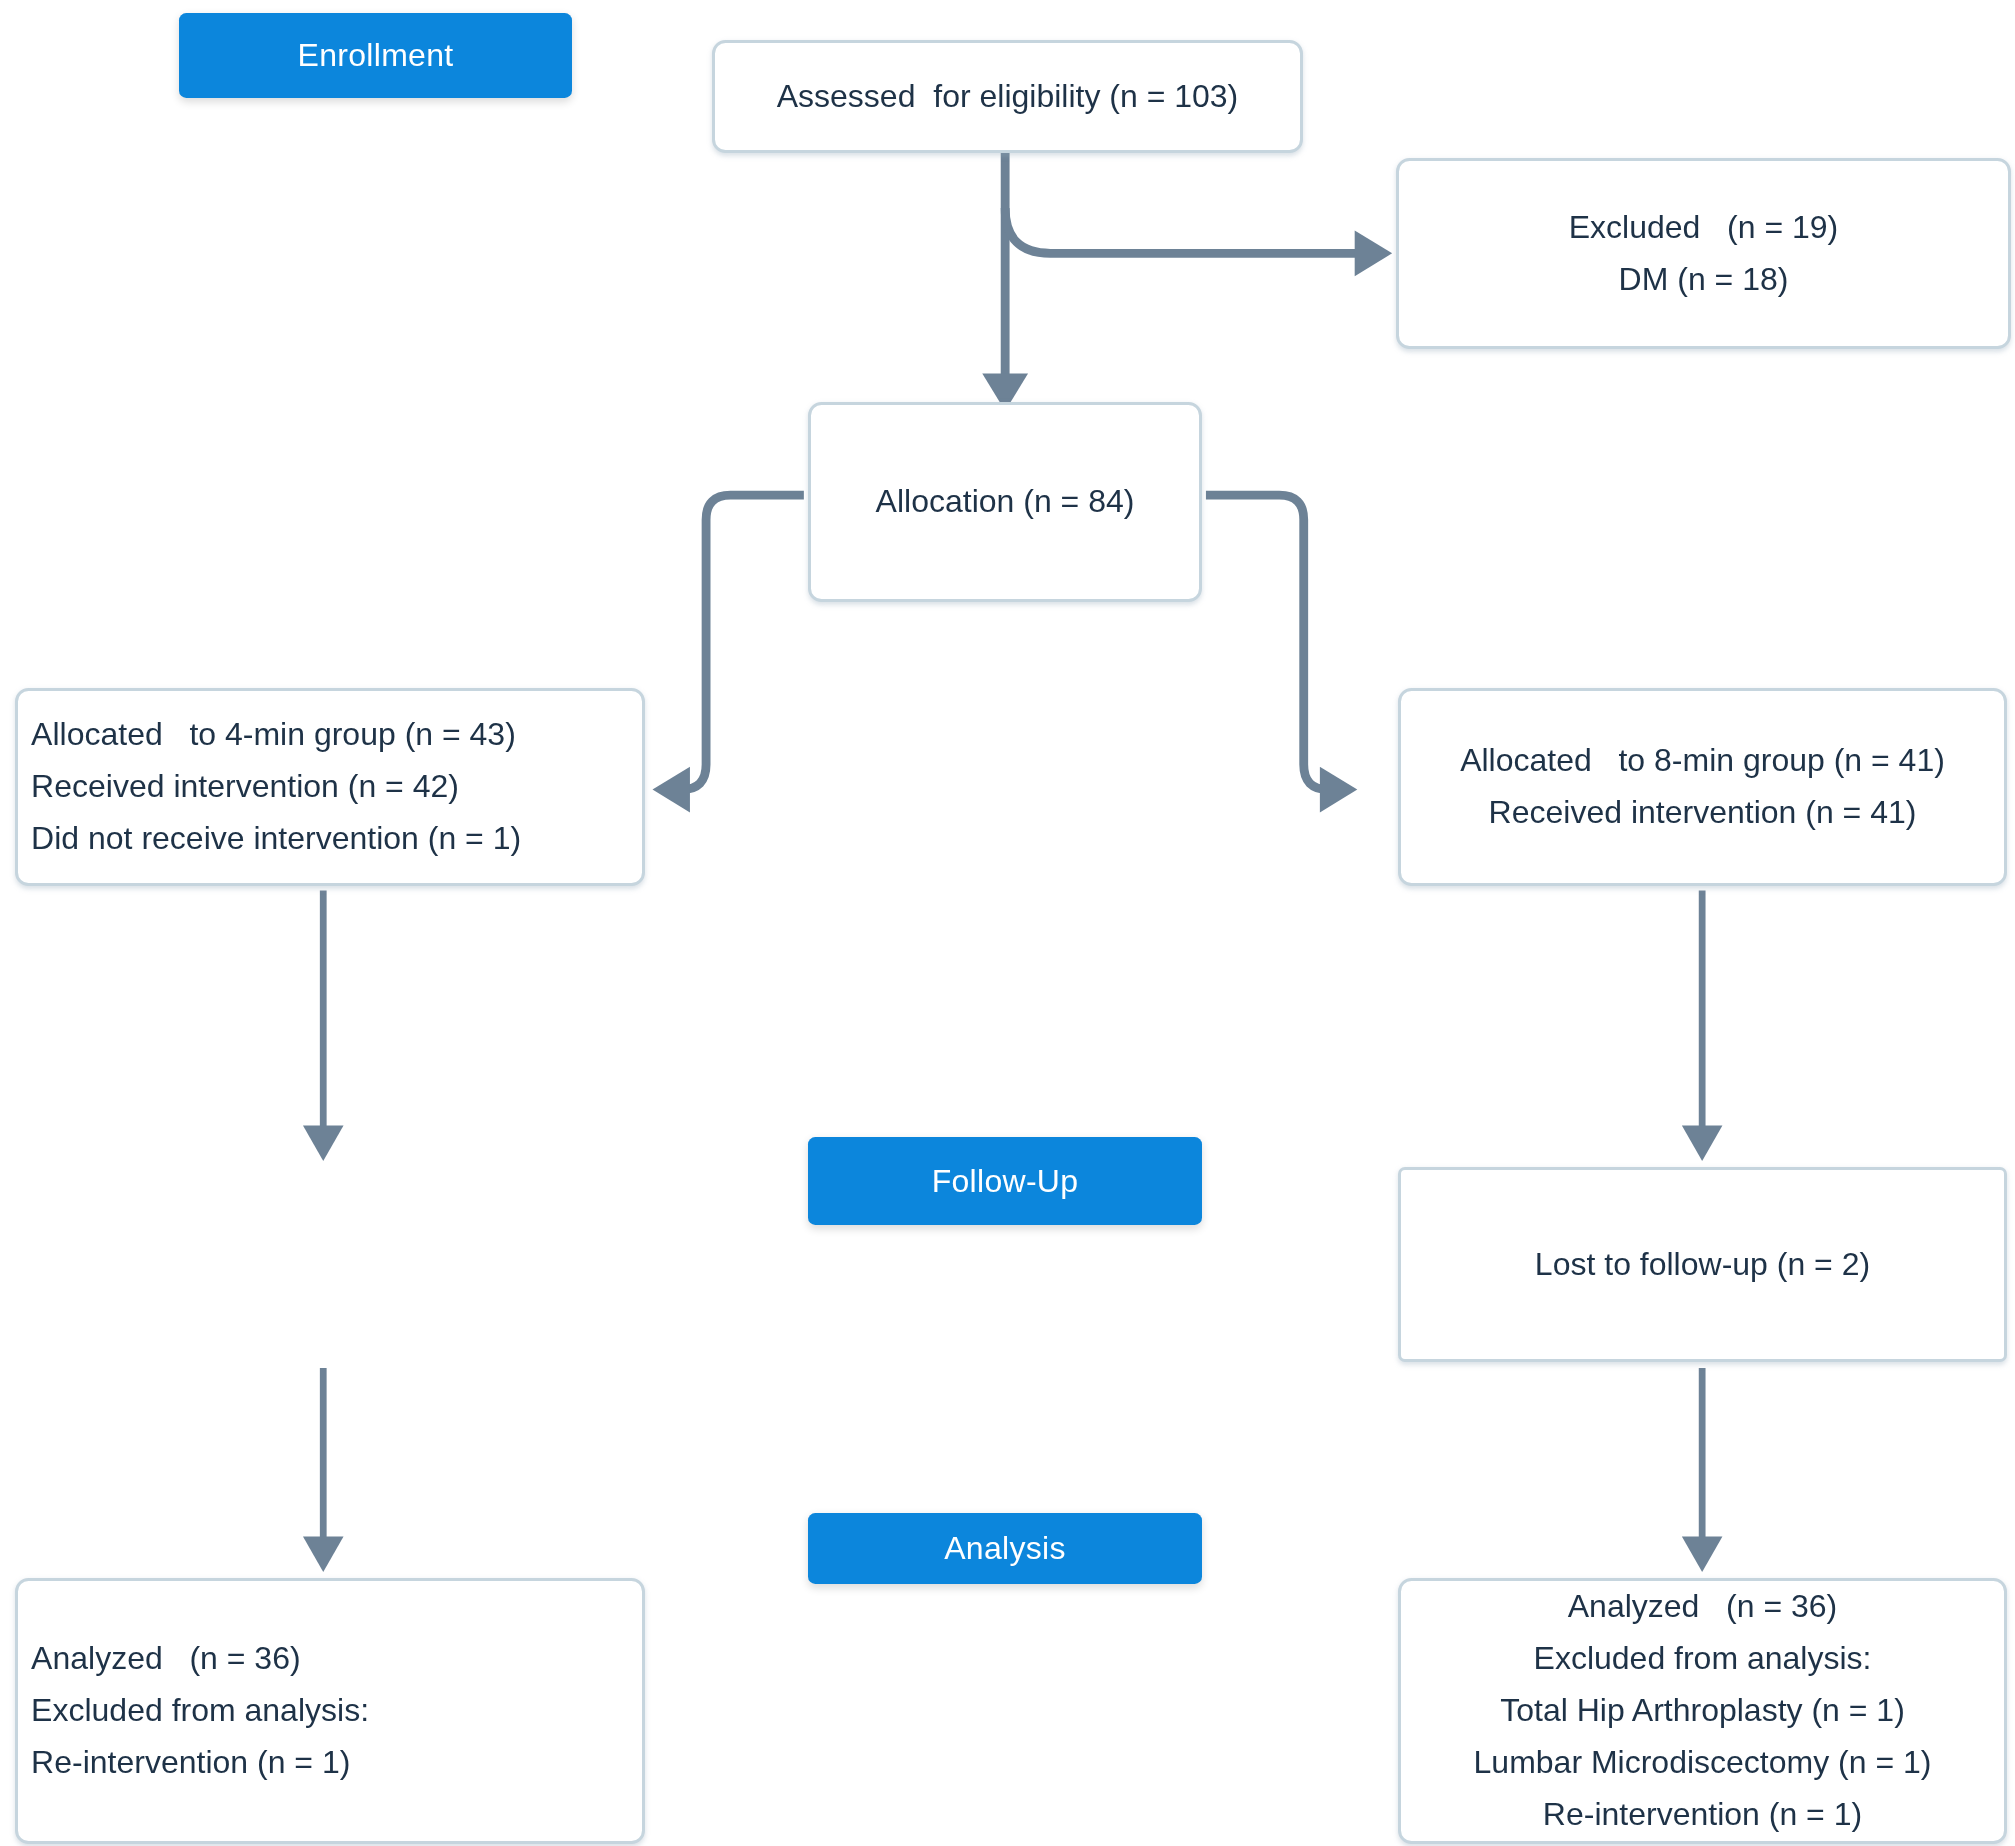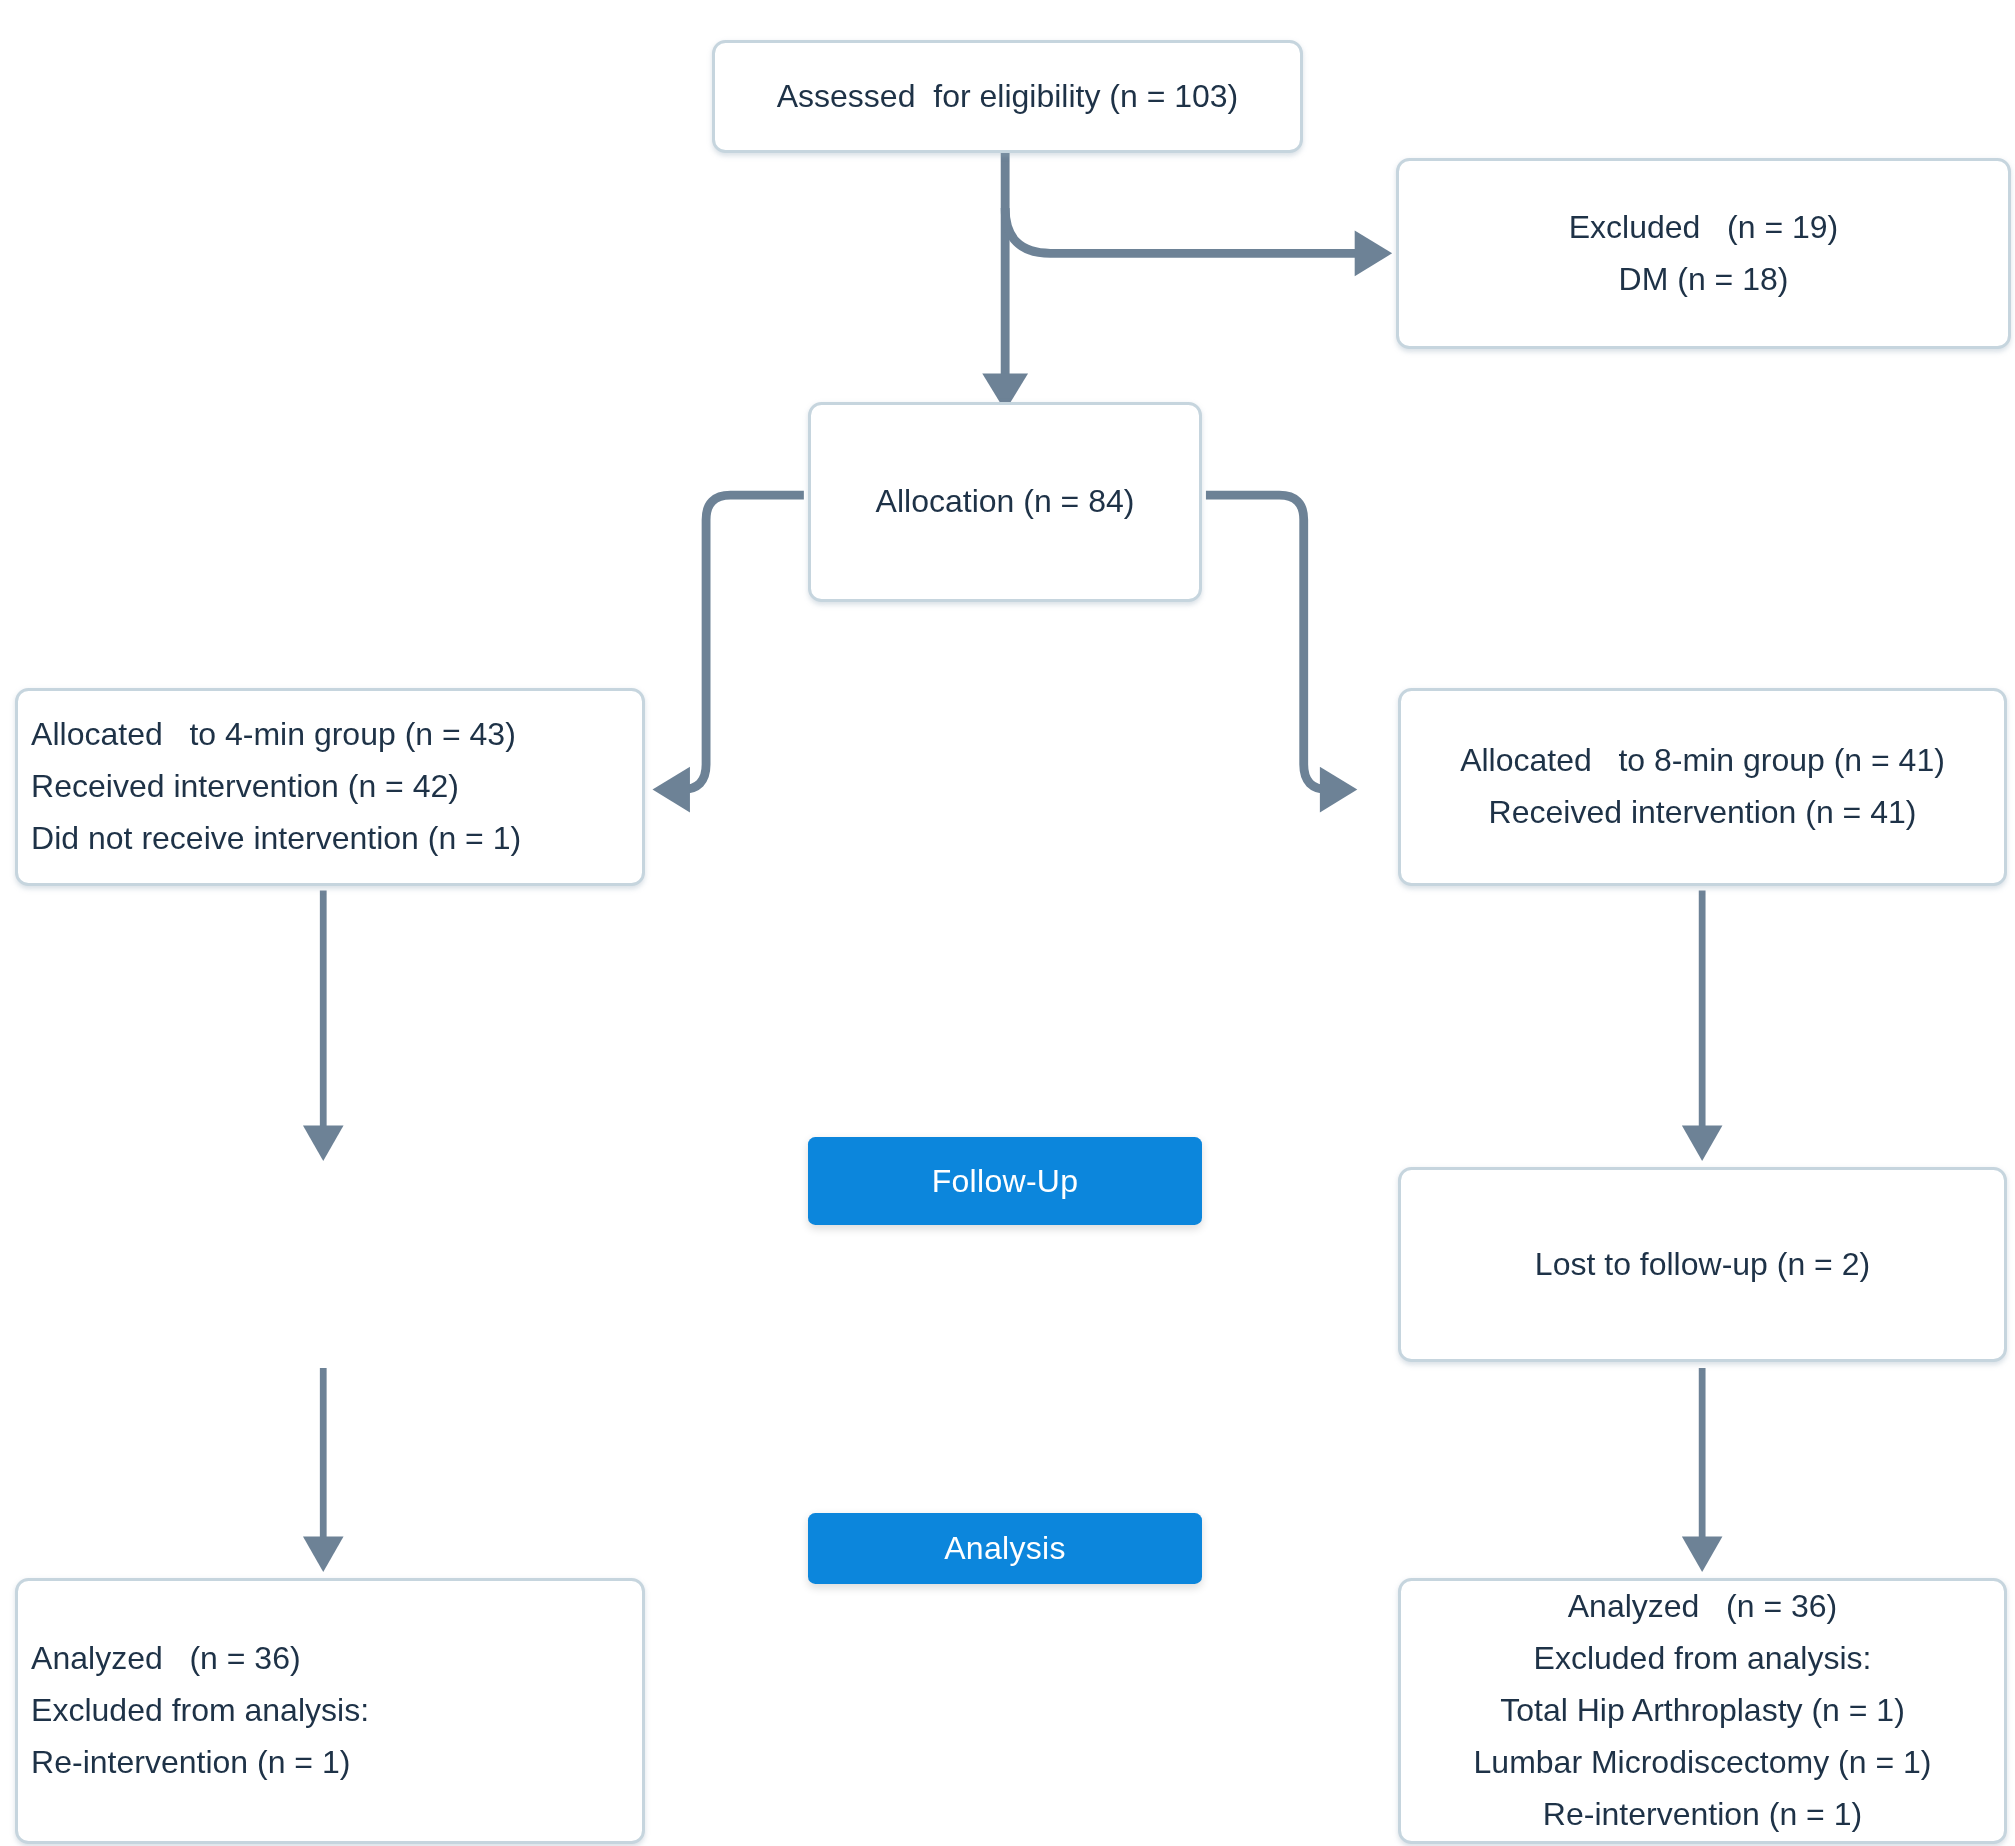--- a/index.html
+++ b/index.html
@@ -66,21 +66,21 @@
   #badge-enrollment{left:179px;  top:13px;   width:393px;  height:85px;}
   #badge-followup  {left:808px; top:1137px; width:394px;  height:88px;}
   #badge-analysis  {left:808px; top:1513px; width:394px;  height:71px;}
 
   #node-assessed   {left:712px; top:4.2px;    width:591px; height:113px;margin-top:36px;}
   #node-excluded   {left:1396px; top:158px;  width:615px; height:191px;}
   #node-allocation {left:808px; top:402px;  width:394px;  height:200px;}
   #node-alloc-left {left:14.6px;   top:688px; width:630px; height:198px;}
   #node-alloc-right{left:1398px; top:688px; width:609px; height:198px;}
   #node-lost-left  {left:14.6px;   top:1167px; width:630px; height:195px;}
-  #node-lost-right {left:1398px; top:1167px; width:609px; height:195px;}
+  #node-lost-right {left:1398px; top:1167px; width:609px; height:195px;border-radius:7px;}
   #node-anal-left  {left:14.6px;   top:1578px; width:630px; height:266px;}
   #node-anal-right {left:1398px; top:1578px; width:609px; height:266px;}
 </style>
 </head>
 <body>
 
 <div id="stage">
 
   <svg id="wires" viewBox="0 0 3873 3549">
 
@@ -102,20 +102,23 @@
     <line class="thin" x1="3272" y1="1712" x2="3272" y2="2190"></line>
     <polygon points="3272,2232 3233,2164 3311,2164"></polygon>
 
     <line class="thin" x1="621" y1="2630" x2="621" y2="2980"></line>
     <polygon points="621,3022 582,2954 660,2954"></polygon>
 
     <line class="thin" x1="3272" y1="2630" x2="3272" y2="2980"></line>
     <polygon points="3272,3022 3233,2954 3311,2954"></polygon>
   </svg>
 
+  <div class="badge" id="badge-enrollment">
+    <span>Enrollment</span>
+  </div>
 
   <div class="badge" id="badge-followup">
     <span>Follow-Up</span>
   </div>
 
   <div class="badge" id="badge-analysis">
     <span>Analysis</span>
   </div>
 
   <div class="node" id="node-assessed">

